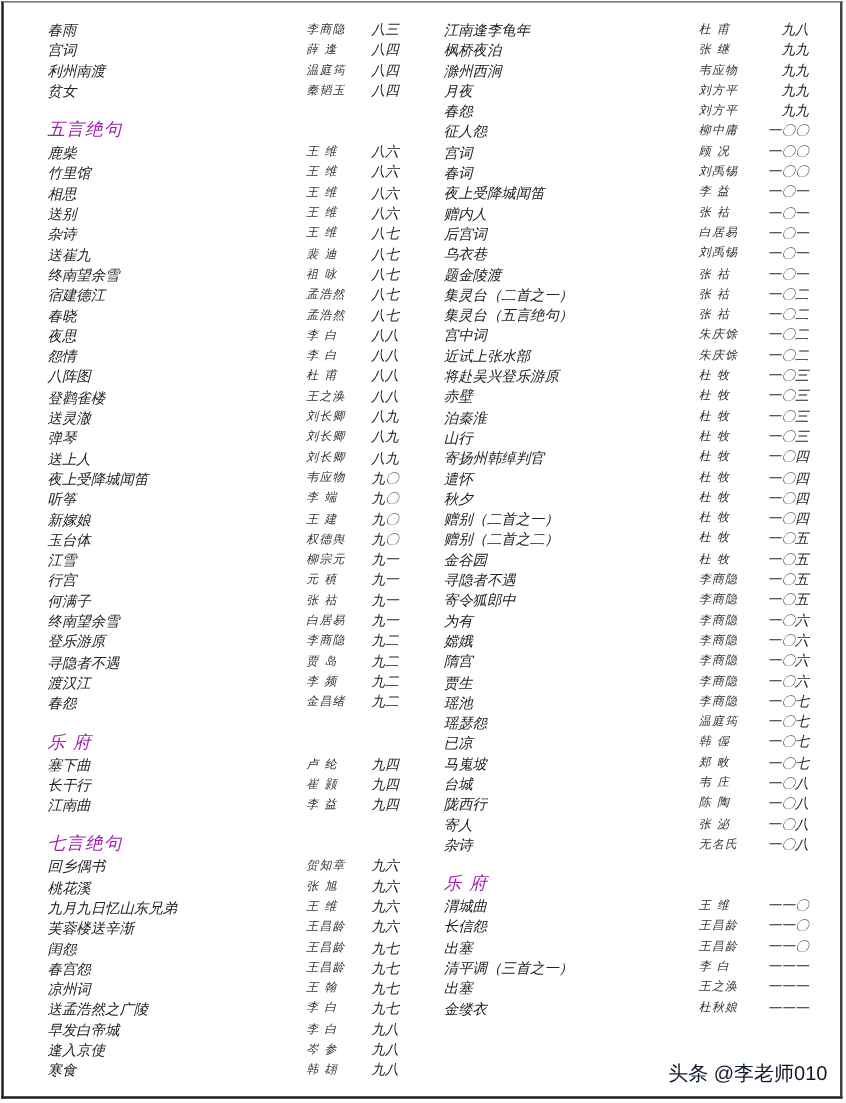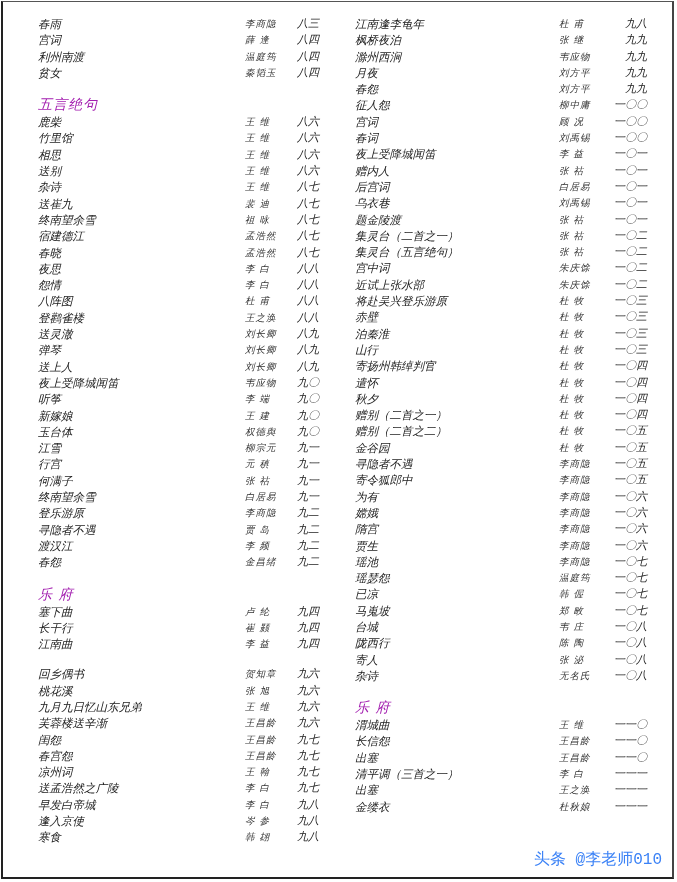--- a/index.html
+++ b/index.html
@@ -26,22 +26,22 @@
   .col.left .row .page { position: absolute; left: 259px; top: 0; font-size: 11px; }
   .col.right .row .author { position: absolute; left: 204px; top: 0; font-size: 9.5px; letter-spacing: 1px; color: #333; }
   .col.right .row .page { position: absolute; right: 4px; top: 0; font-size: 11px; text-align: right; }
   .section-gap { height: 14px; }
   .section-head {
     height: 19px; line-height: 19px; font-size: 14px; color: #a21caf;
     letter-spacing: 1px;
   }
   .watermark {
     position: absolute; right: 15px; bottom: 12px;
-    font-family: Liberation Mono, monospace;
-    font-size: 16px; color: #3b82f6;
+    font-family: Liberation Sans, sans-serif;
+    font-size: 16px; color: #0f172a;
   }
 </style>
 </head>
 <body>
 
 <div class="frame"></div>
 
 <div class="col left" id="leftCol">
     <div class="row">
       <span class="title">春雨</span>
@@ -216,20 +216,21 @@
       <span class="title">长干行</span>
       <span class="author">崔 颢</span>
       <span class="page">九四</span>
     </div>
     <div class="row">
       <span class="title">江南曲</span>
       <span class="author">李 益</span>
       <span class="page">九四</span>
     </div>
     <div class="section-gap"></div>
+    <div class="section-head">七言绝句</div>
     <div class="row">
       <span class="title">回乡偶书</span>
       <span class="author">贺知章</span>
       <span class="page">九六</span>
     </div>
     <div class="row">
       <span class="title">桃花溪</span>
       <span class="author">张 旭</span>
       <span class="page">九六</span>
     </div>

